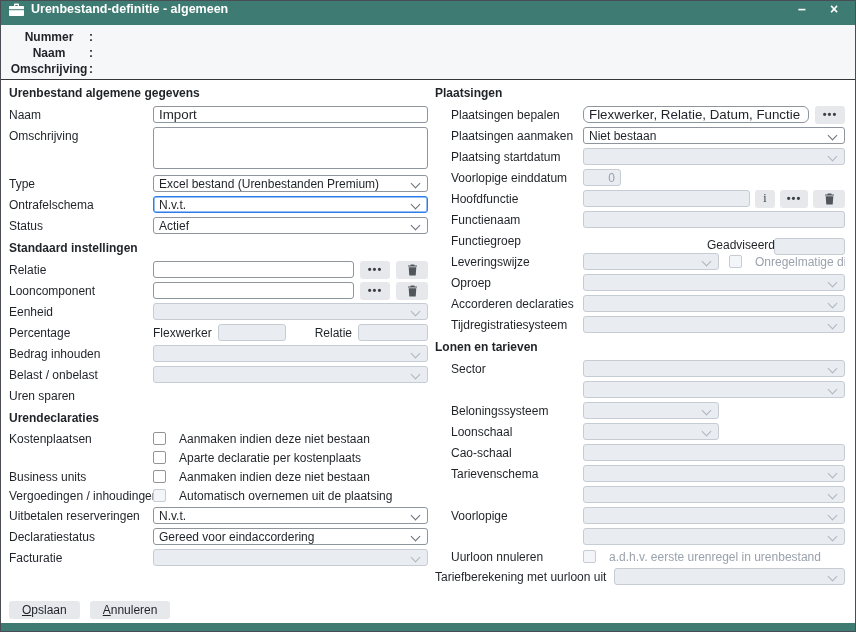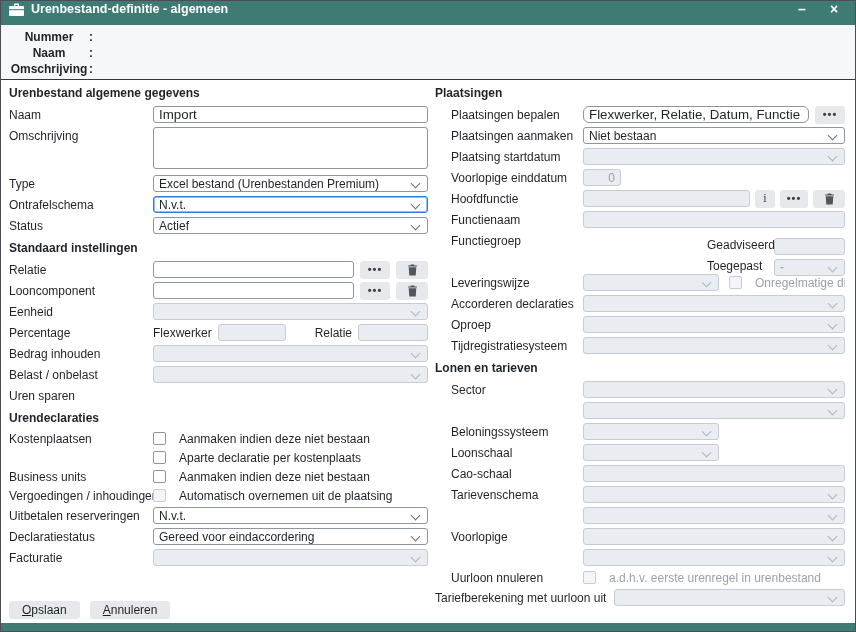--- a/index.html
+++ b/index.html
@@ -391,57 +391,45 @@
         <div class="ctl">
           <div class="rgroup">
             <span class="glbl">Geadviseerd</span>
             <div class="tb dis w72">
                 <span></span>
               </div>
           </div>
         </div>
       </div>
 
-      <div class="row">
-        <span class="lblR"></span>
-        <div class="ctl">
-          <div class="rgroup">
-            <span class="glbl">Toegepast</span>
-            <div class="sel dis w72">
-              <span>-</span>
-              <span class="chev"></span>
-            </div>
-          </div>
-        </div>
-      </div>
 
       <div class="row">
         <span class="lblR">Leveringswijze</span>
         <div class="ctl">
           <div class="sel dis w136">
             <span></span>
             <span class="chev"></span>
           </div>
           <span class="cb dis" style="margin-left:4px"></span>
           <span class="cblbl gray">Onregelmatige diensten</span>
         </div>
       </div>
 
       <div class="row">
+        <span class="lblR">Oproep</span>
+        <div class="ctl">
+          <div class="sel grow dis">
+            <span></span>
+            <span class="chev"></span>
+          </div>
+        </div>
+      </div>
+
+      <div class="row">
         <span class="lblR">Accorderen declaraties</span>
-        <div class="ctl">
-          <div class="sel grow dis">
-            <span></span>
-            <span class="chev"></span>
-          </div>
-        </div>
-      </div>
-
-      <div class="row">
-        <span class="lblR">Oproep</span>
         <div class="ctl">
           <div class="sel grow dis">
             <span></span>
             <span class="chev"></span>
           </div>
         </div>
       </div>
 
       <div class="row">
         <span class="lblR">Tijdregistratiesysteem</span>

